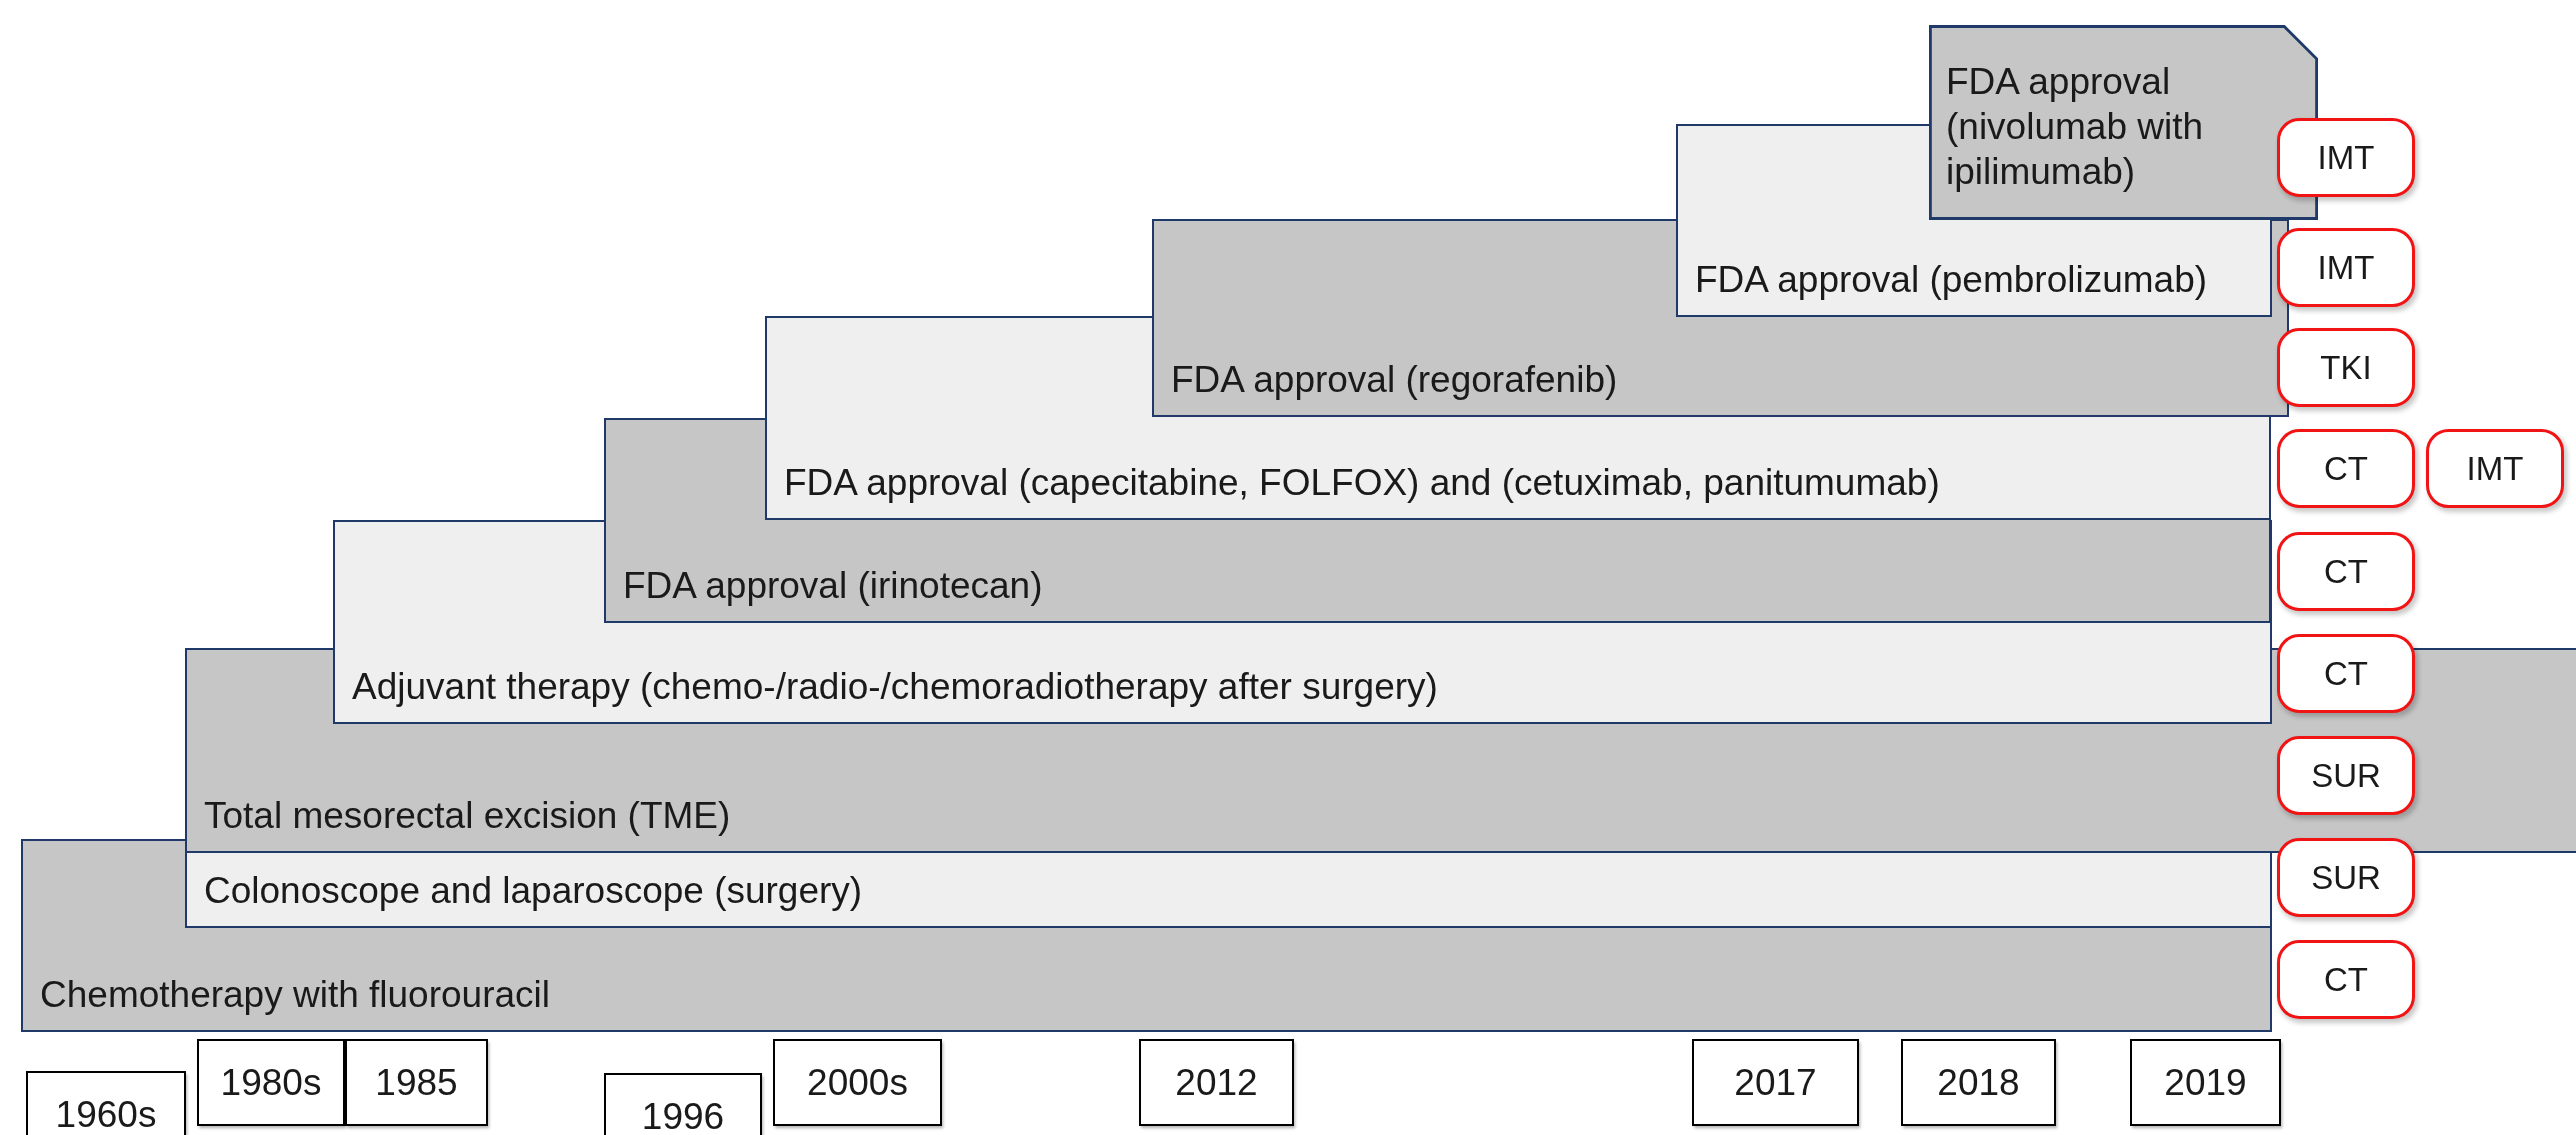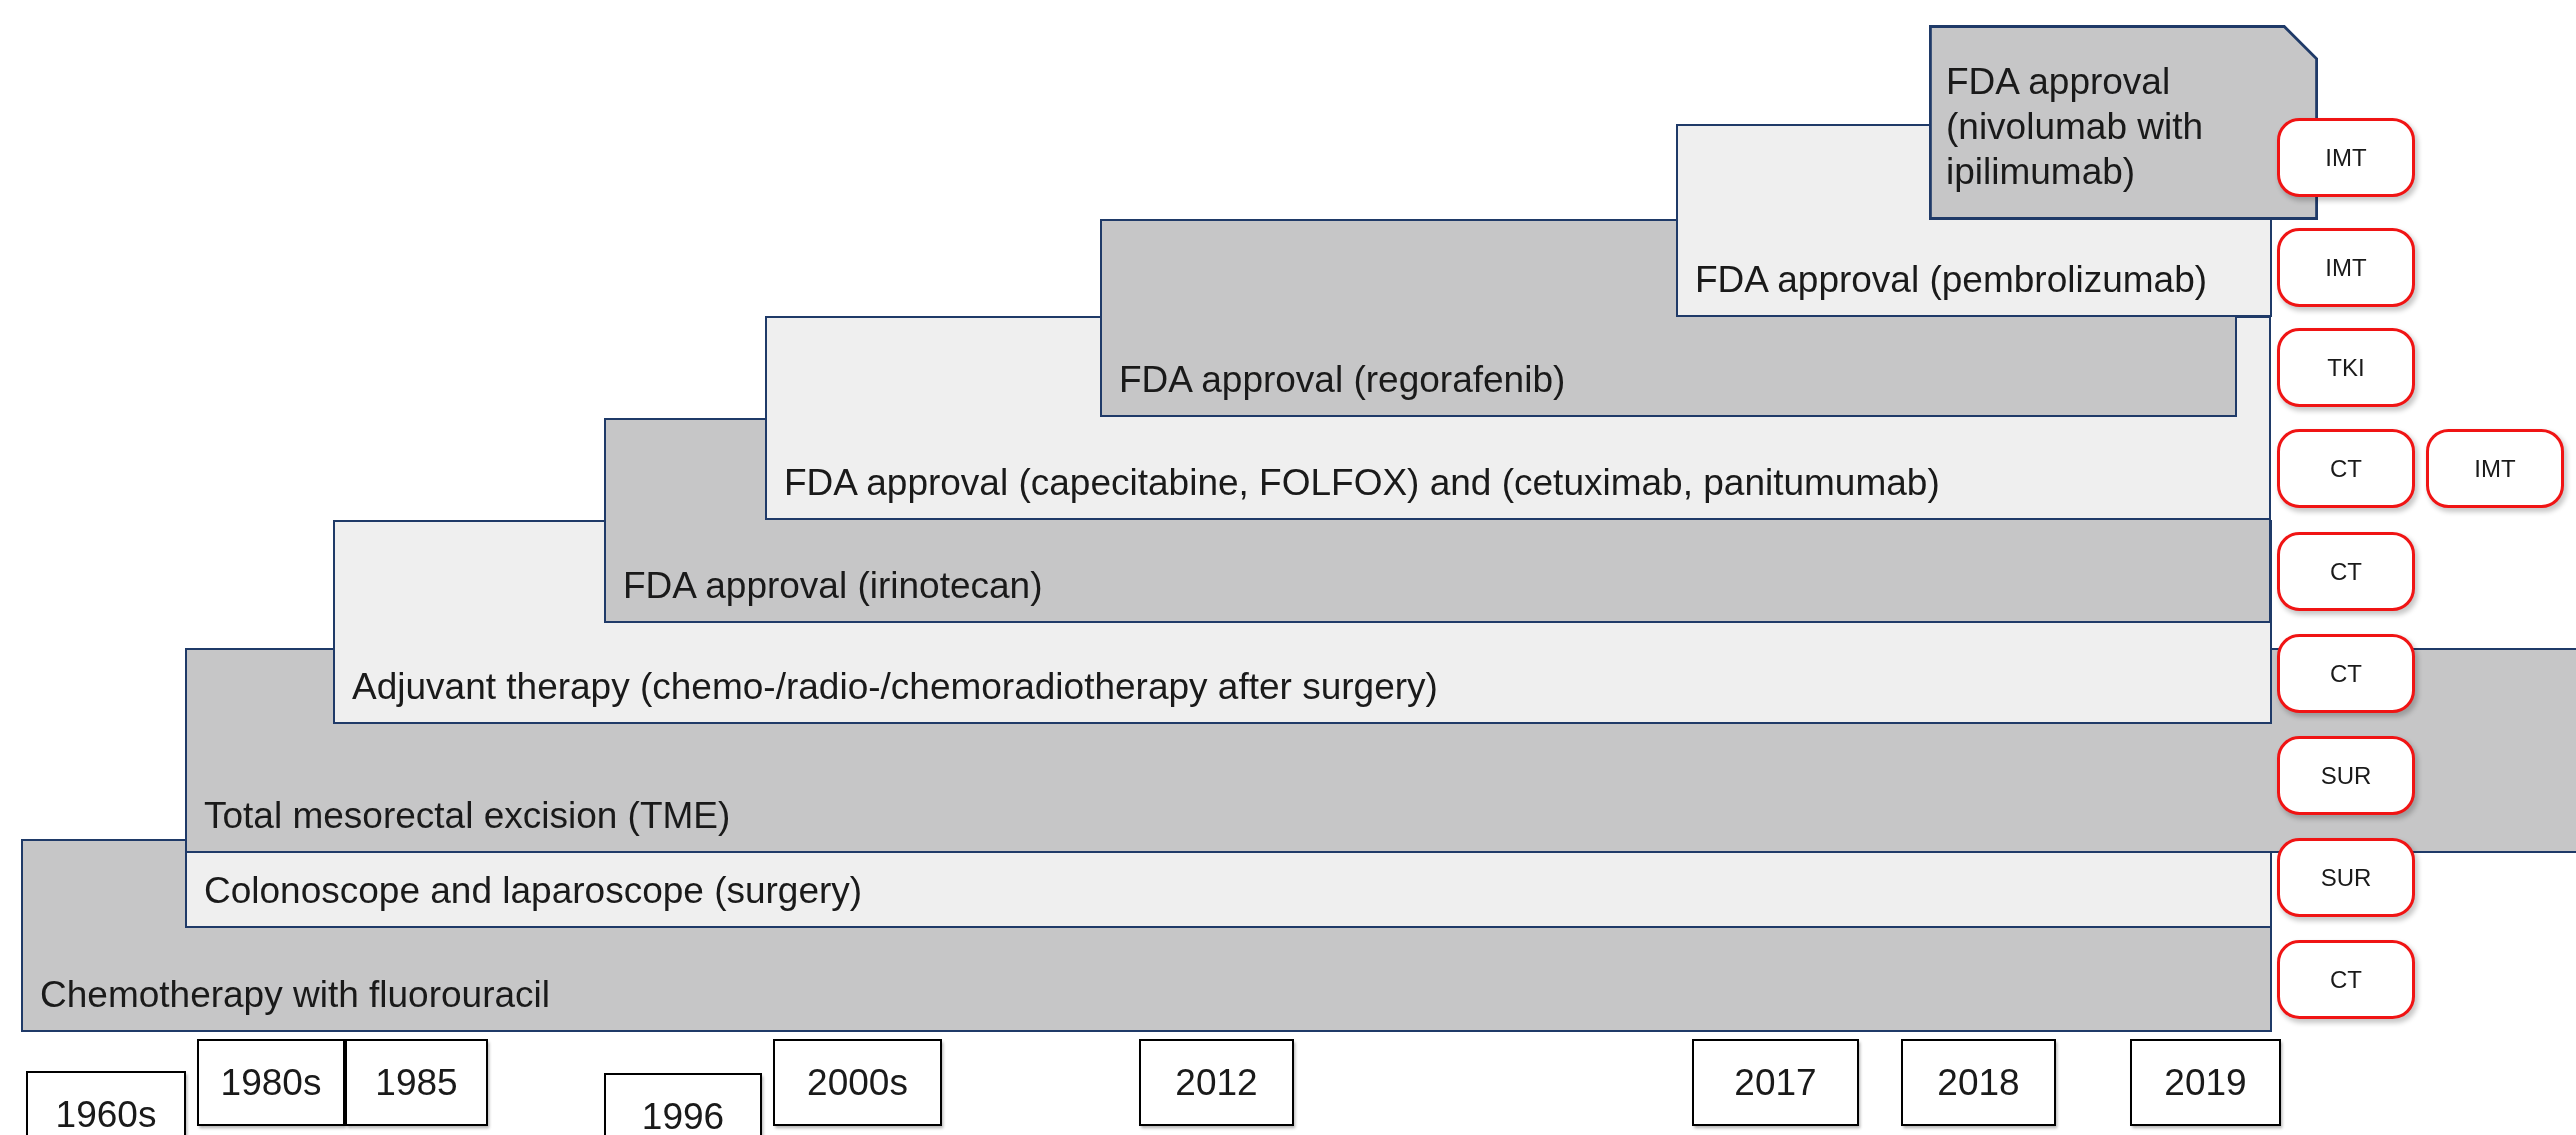--- a/index.html
+++ b/index.html
@@ -47,21 +47,21 @@
     position: absolute;
     box-sizing: border-box;
     width: 138px;
     height: 79px;
     background: #ffffff;
     border: 3.5px solid var(--tag-border);
     border-radius: 22.5px;
     display: flex;
     align-items: center;
     justify-content: center;
-    font-size: 24px;
+    font-size: 33px;
     color: var(--text);
     box-shadow: 2.8px 3.5px 4.9px rgba(0,0,0,0.22);
     z-index: 40;
   }
   .year {
     position: absolute;
     box-sizing: border-box;
     height: 87px;
     background: #ffffff;
     border: 2.8px solid var(--year-border);
@@ -86,21 +86,21 @@
         <div class="line">FDA approval</div>
         <div class="line">(nivolumab with</div>
         <div class="line">ipilimumab)</div>
       </div>
     </div>
     <div class="tag" style="left: 2277px; top: 118px;">IMT</div>
     <div class="bar light" style="left: 1676px; top: 124px; width: 596px; height: 193px; z-index: 8;">
       <div class="bar-label">FDA approval (pembrolizumab)</div>
     </div>
     <div class="tag" style="left: 2277px; top: 228px;">IMT</div>
-    <div class="bar dark" style="left: 1100px; top: 219px; width: 1137px; height: 198px; z-index: 7; padding-left: 20px;">
+    <div class="bar dark" style="left: 1152px; top: 219px; width: 1137px; height: 198px; z-index: 7; padding-left: 20px;">
       <div class="bar-label">FDA approval (regorafenib)</div>
     </div>
     <div class="tag" style="left: 2277px; top: 328px;">TKI</div>
     <div class="bar light" style="left: 765px; top: 316px; width: 1506px; height: 204px; z-index: 6;">
       <div class="bar-label">FDA approval (capecitabine, FOLFOX) and (cetuximab, panitumumab)</div>
     </div>
     <div class="tag" style="left: 2277px; top: 429px;">CT</div>
     <div class="tag" style="left: 2426px; top: 429px;">IMT</div>
     <div class="bar dark" style="left: 604px; top: 418px; width: 1667px; height: 205px; z-index: 5;">
       <div class="bar-label">FDA approval (irinotecan)</div>

